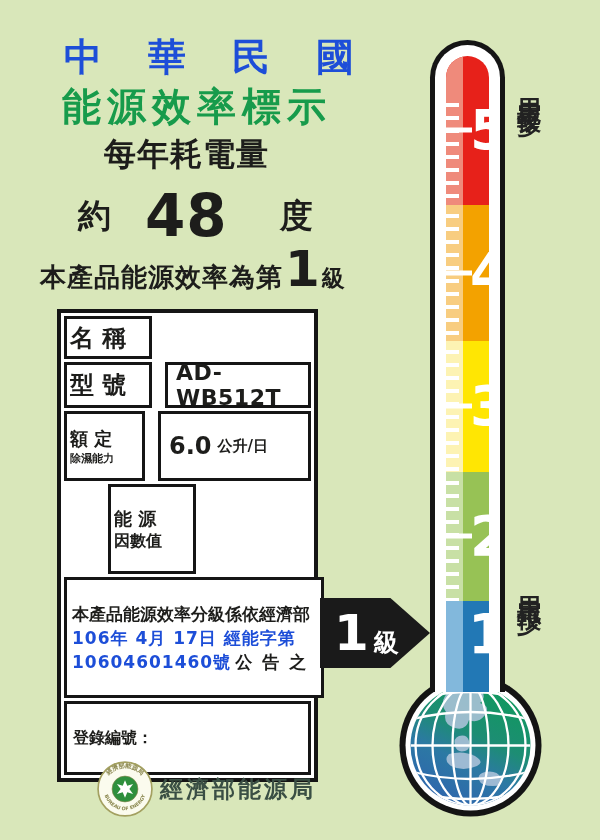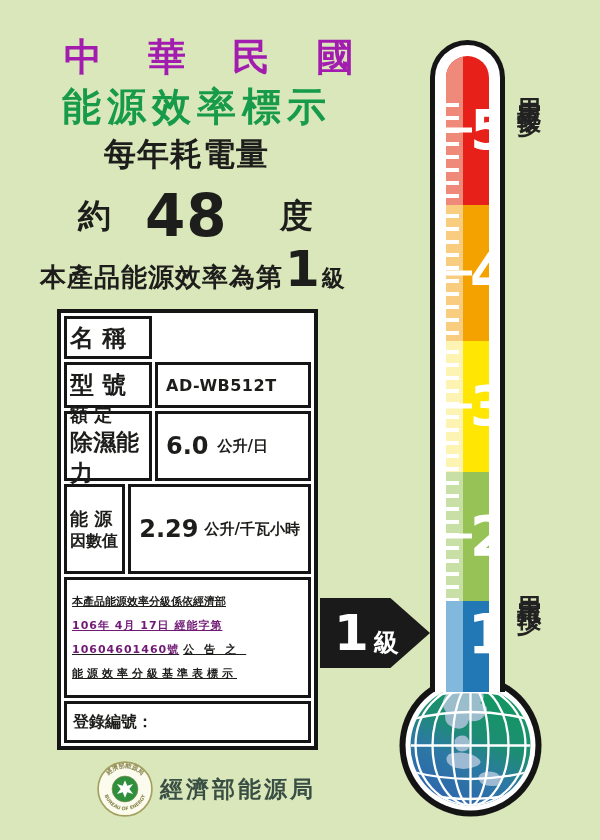--- a/index.html
+++ b/index.html
@@ -5,21 +5,21 @@
   html,body{margin:0;padding:0;}
   body{
     width:600px;height:840px;position:relative;overflow:hidden;
     background:#d9e7ba;
     font-family:"DejaVu Sans","Liberation Sans",sans-serif;
     color:#1d1d1b;
   }
   
   .title1{
     position:absolute;left:64px;top:32px;width:290px;
-    font-size:38px;font-weight:bold;color:#a21caf;
+    font-size:38px;font-weight:bold;color:#1d4ed8;
     display:flex;justify-content:space-between;
   }
   .title2{
     position:absolute;left:62px;top:80px;width:296px;
     font-size:39px;font-weight:bold;color:#179b4b;
     letter-spacing:6px;white-space:nowrap;
   }
   .subtitle{
     position:absolute;left:104px;top:133px;
     font-size:32px;font-weight:bold;letter-spacing:1px;
@@ -38,43 +38,43 @@
   .g-before{font-size:26px;font-weight:bold;letter-spacing:1px;}
   .g-value{font-size:50px;font-weight:bold;margin-left:2px;}
   .g-after{font-size:23px;font-weight:bold;margin-left:2px;}
 
   
   .spec-table{
     position:absolute;left:57px;top:309px;width:247px;
     background:#fff;border:4px solid #151515;padding:3px;
     display:flex;flex-direction:column;gap:3px;
   }
-  .row{display:flex;gap:3px;}
+  .row{display:flex;gap:13px;}
   .cell{border:3px solid #151515;background:#fff;box-sizing:content-box;}
   .cell.lab{width:76px;padding:0 3px;display:flex;flex-direction:column;justify-content:center;}
   .cell.val{flex:1;display:flex;align-items:center;padding:0 8px;}
   .lab-line{display:flex;justify-content:space-between;font-weight:bold;}
   .lab-one{font-size:24px;}
   .lab-two-a{font-size:18px;}
-  .lab-two-b{font-size:23px;letter-spacing:0;justify-content:space-between;}
+  .lab-two-b{font-size:11px;letter-spacing:0;justify-content:space-between;}
   .r1 .cell{height:37px;}
   .r2 .cell{height:40px;}
   .r3 .cell{height:64px;}
-  .r4 .cell{height:84px;}
+  .r4 .cell{height:84px;margin-left:44px;}
   .v-main{font-size:23px;font-weight:bold;}
-  .v-mono{font-size:16px;font-weight:bold;letter-spacing:0.5px;}
+  .v-mono{font-size:22px;font-weight:bold;letter-spacing:0.5px;}
   .v-num{font-size:24px;font-weight:bold;}
   .v-unit{font-size:15px;font-weight:bold;margin-left:auto;padding-left:6px;white-space:nowrap;}
   .notice{height:103px;padding:6px 5px;display:flex;flex-direction:column;justify-content:center;}
-  .n-line{font-size:11px;font-weight:bold;line-height:24px;white-space:nowrap;text-decoration:underline;}
-  .n-red{color:#701a75;}
+  .n-line{font-size:17px;font-weight:bold;line-height:24px;white-space:nowrap;}
+  .n-red{color:#1d4ed8;}
   .n-sp{letter-spacing:1px;}
   .n-wide{letter-spacing:10px;margin-left:4px;}
   .n-l4{letter-spacing:4px;}
-  .reg{height:36px;display:flex;align-items:center;padding:0 6px;}
+  .reg{height:36px;display:flex;align-items:center;padding:16px 6px;}
   .reg-label{font-size:16px;font-weight:bold;white-space:nowrap;}
   .reg-value{font-size:21px;font-weight:bold;letter-spacing:0.5px;white-space:nowrap;}
 
   
   .seal{position:absolute;left:96px;top:760px;width:58px;height:58px;}
   .agency{
     position:absolute;left:160px;top:774px;
     font-size:23px;font-weight:bold;color:#3a4f44;letter-spacing:3px;
   }
 
@@ -175,33 +175,28 @@
     <div class="cell val">
       <span class="v-num">6.0</span>
       <span class="v-unit" style="margin-right:32px;">公升/日</span>
     </div>
   </div>
   <div class="row r4">
     <div class="cell lab">
       <div class="lab-line lab-two-a" style="justify-content:space-between;">能 源</div>
       <div class="lab-line lab-two-b" style="font-size:16px;">因數值</div>
     </div>
-    <div class="cell val">
-      <span class="v-num">2.29</span>
-      <span class="v-unit">公升/千瓦小時</span>
-    </div>
   </div>
   <div class="row">
     <div class="cell notice" style="flex:1;">
       <div class="n-line">本產品能源效率分級係依經濟部</div>
       <div class="n-line n-red n-sp">106年 4月 17日 經能字第</div>
       <div class="n-line">
         <span class="n-red n-sp">10604601460號</span><span class="n-wide">公告之</span>
       </div>
-      <div class="n-line n-l4">能源效率分級基準表標示</div>
     </div>
   </div>
   <div class="row">
     <div class="cell reg" style="flex:1;">
       <span class="reg-label">登錄編號：</span>
     </div>
   </div>
 </div>
 
 <svg class="seal" viewBox="0 0 56 56">

